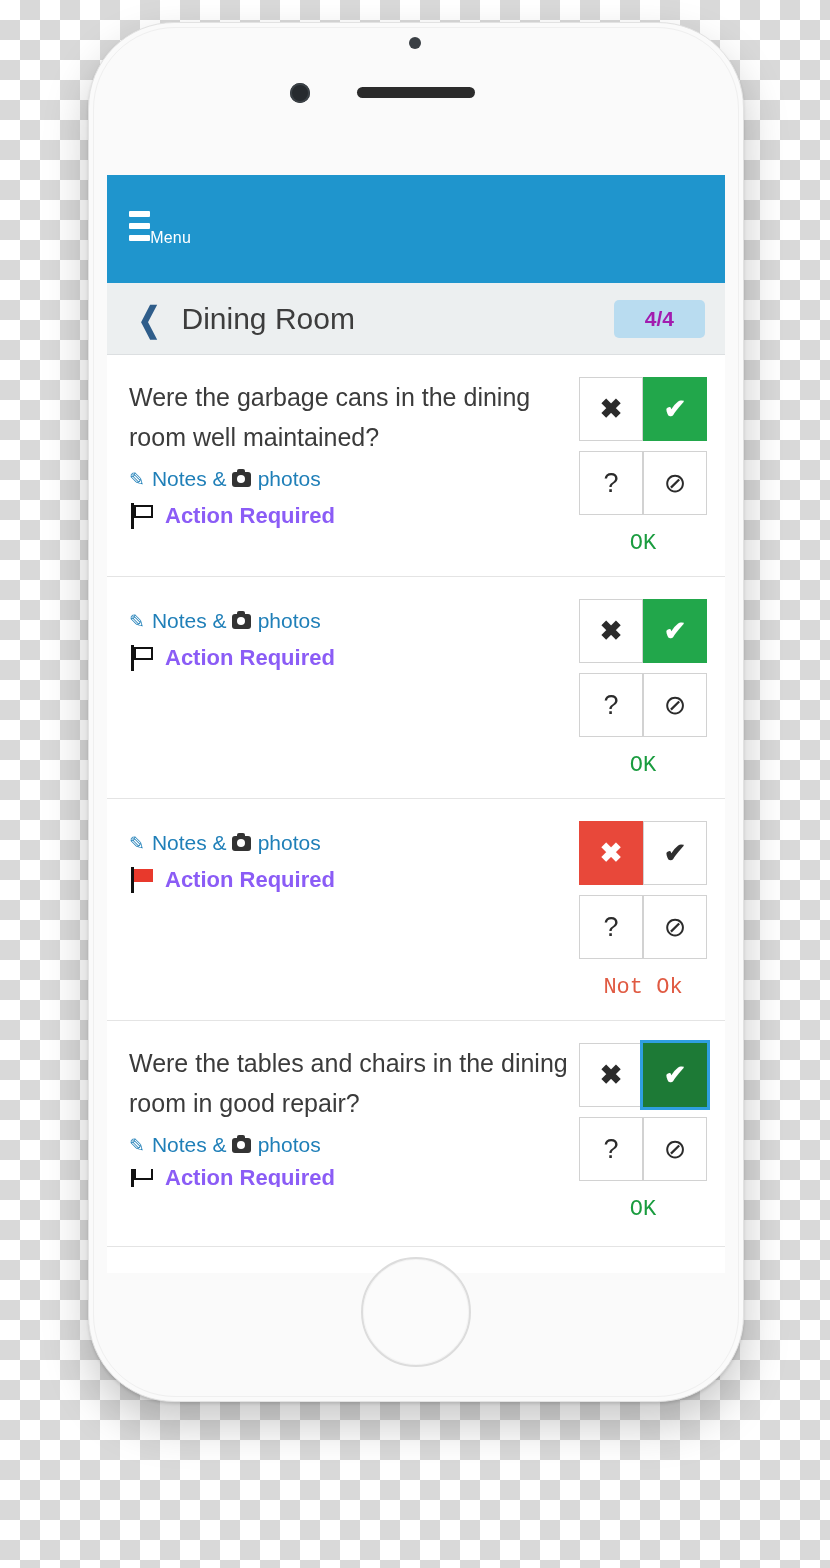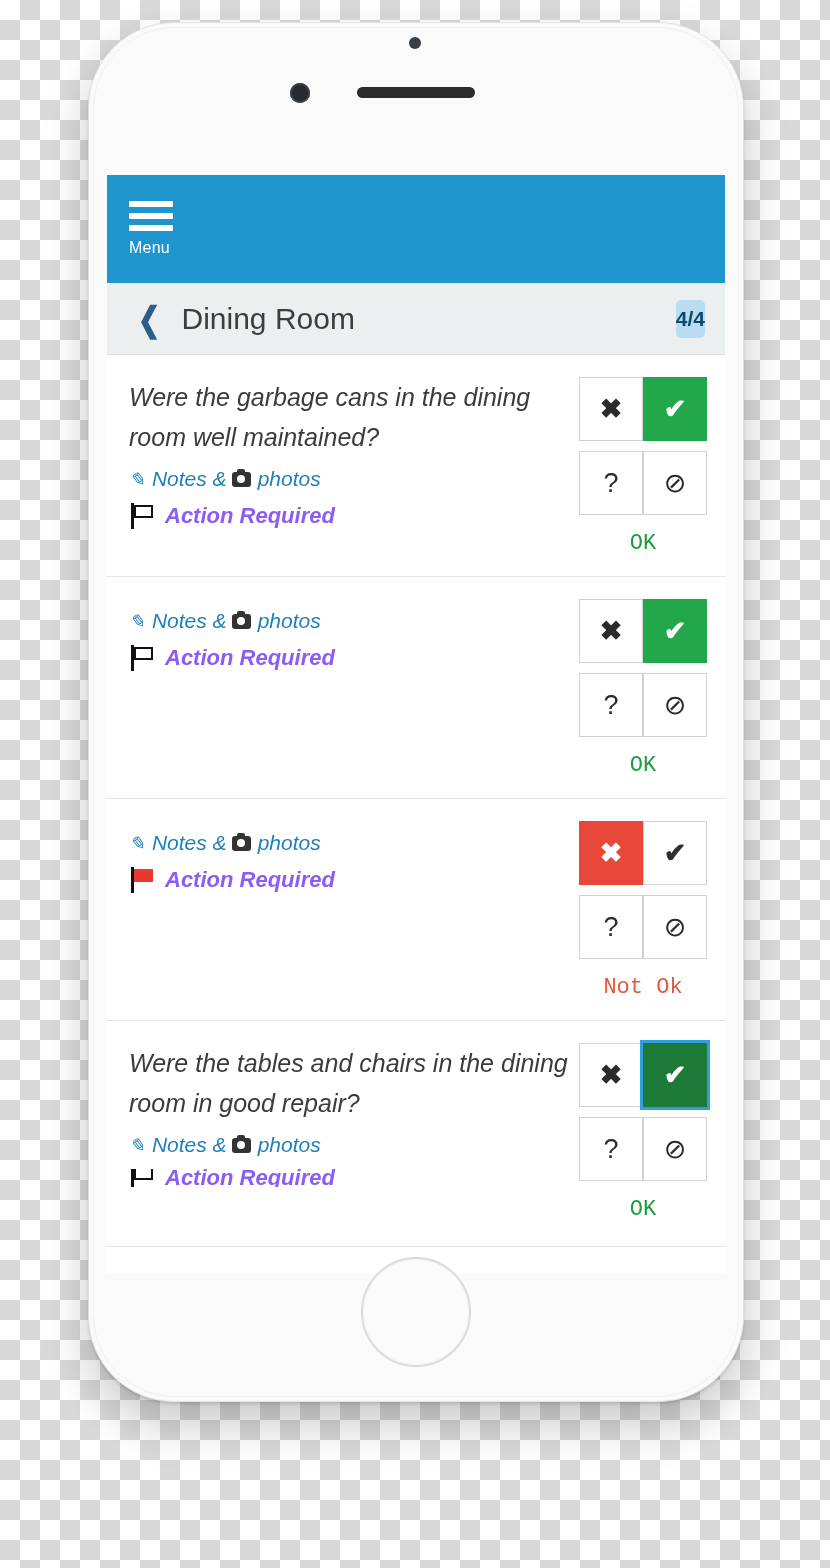--- a/index.html
+++ b/index.html
@@ -66,21 +66,21 @@
   }
 
   
   .app-header {
     height: 108px;
     background: #1f95cd;
     display:flex; align-items:center;
     padding-left: 22px;
     box-sizing:border-box;
   }
-  .menu-btn { width: 62px; display:flex; flex-direction:column; align-items:flex-start; cursor:pointer; }
+  .menu-btn { width: 62px; display:flex; flex-direction:row; align-items:flex-end; cursor:pointer; }
   .menu-bars { width: 44px; }
   .menu-bars span { display:block; height:6px; background:#ffffff; border-radius:1px; margin-bottom:6px; }
   .menu-label { color:#ffffff; font-size:16px; margin-top:2px; letter-spacing:0.2px; }
 
   .brand { display:flex; align-items:center; margin-left: 20px; }
   .brand-mark { position:relative; width:46px; height:46px; margin-right:8px; }
   .brand-mark .flag {
     position:absolute; left:10px; top:0px; width:28px; height:17px;
     background:#8cc63e; transform: skewX(-14deg);
   }
@@ -103,33 +103,33 @@
     border-bottom: 1px solid #dcdfe1;
     padding: 0 20px 0 28px;
     box-sizing:border-box;
   }
   .back-chevron {
     color:#2f5d8a; font-size:34px; line-height:1; font-weight:bold;
     margin-right:18px; cursor:pointer; transform: scaleX(0.8);
   }
   .room-title { font-size:30px; color:#3d3d3d; flex:1; }
   .count-badge {
-    background:#b9dcf0; color:#0c4a6e; font-weight:bold;
-    font-size:21px; padding:7px 0; border-radius:5px;
+    background:#b9dcf0; color:#a21caf; font-weight:bold;
+    font-size:21px; padding:7px 31px; border-radius:5px;
   }
 
   
   .item {
     border-bottom: 1px solid #e4e4e4;
     padding: 22px 18px 20px 22px;
     box-sizing:border-box;
     position:relative;
     display:flex;
   }
-  .item-left { flex: 1; padding-right: 10px; font-style: italic; }
+  .item-left { flex: 1; padding-right: 10px; }
   .q-text { font-size:25px; color:#3b3b3b; line-height:1.60; }
   .notes-row { margin-top: 10px; display:flex; align-items:center; font-size:21px; }
   .notes-link { color:#1f7fb8; cursor:pointer; display:flex; align-items:center; }
   .pencil-icon { margin-right:7px; font-size:19px; color:#1f7fb8; }
   .cam-icon {
     display:inline-block; width:19px; height:15px; background:#333; border-radius:3px;
     position:relative; margin:0 7px 0 5px;
   }
   .cam-icon:before {
     content:""; position:absolute; left:5px; top:3.5px; width:8px; height:8px;

